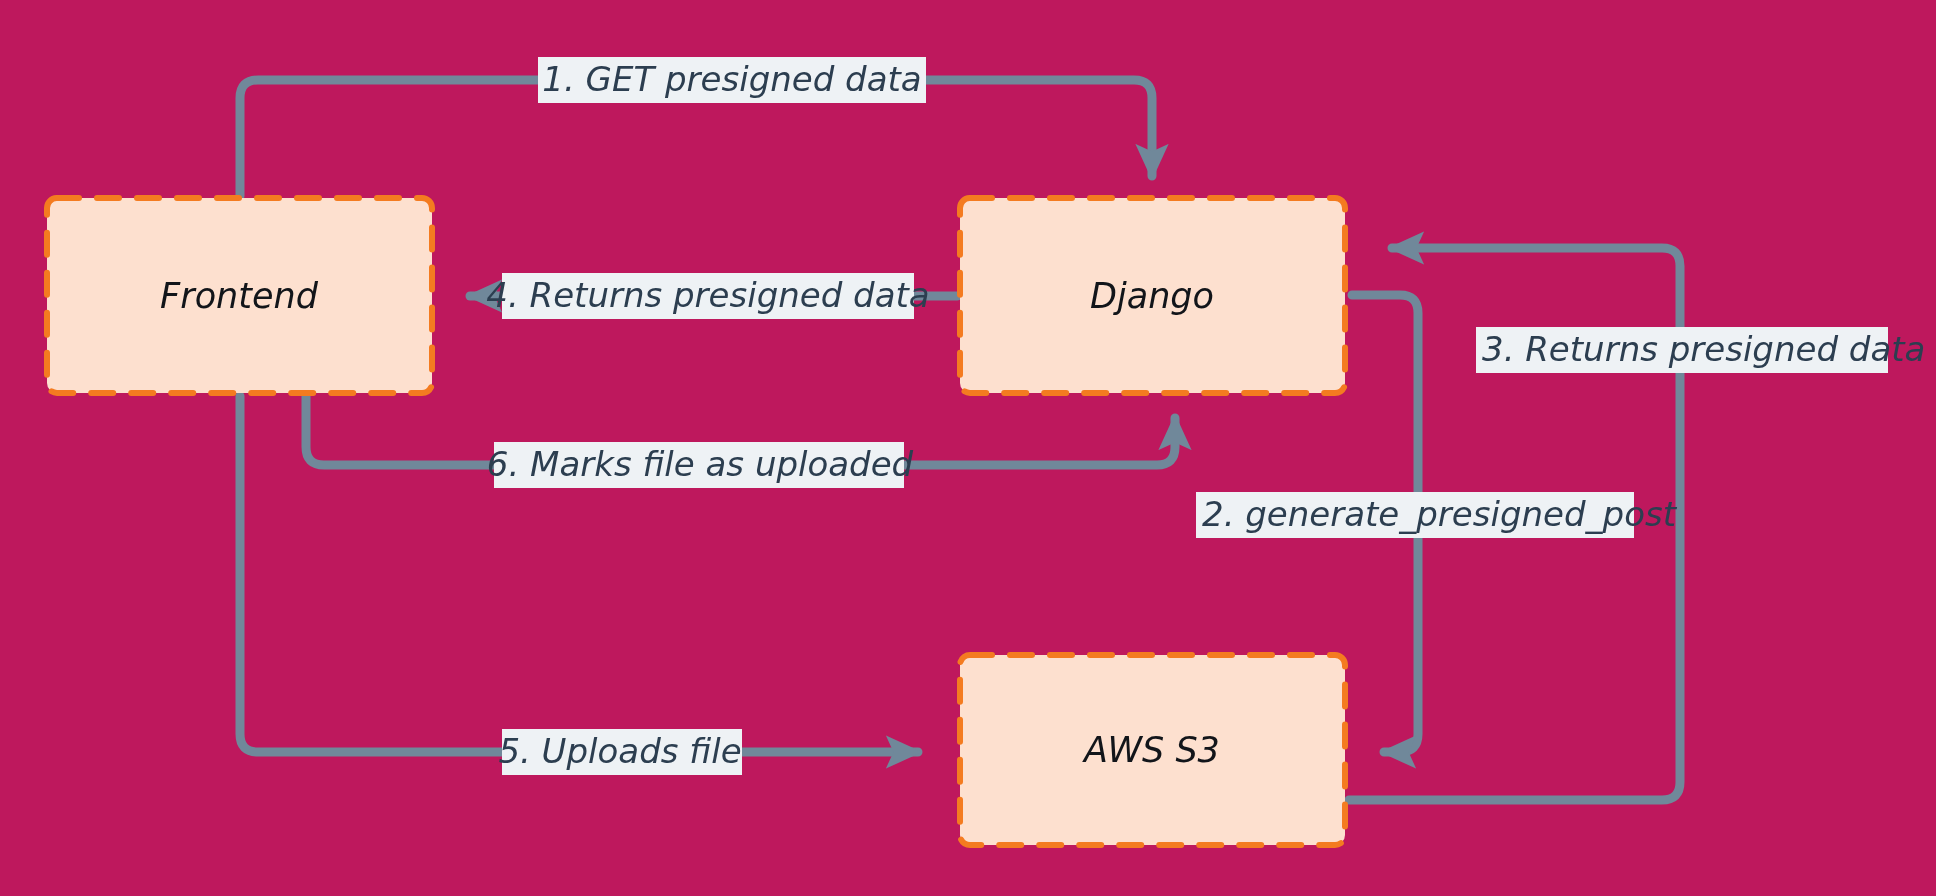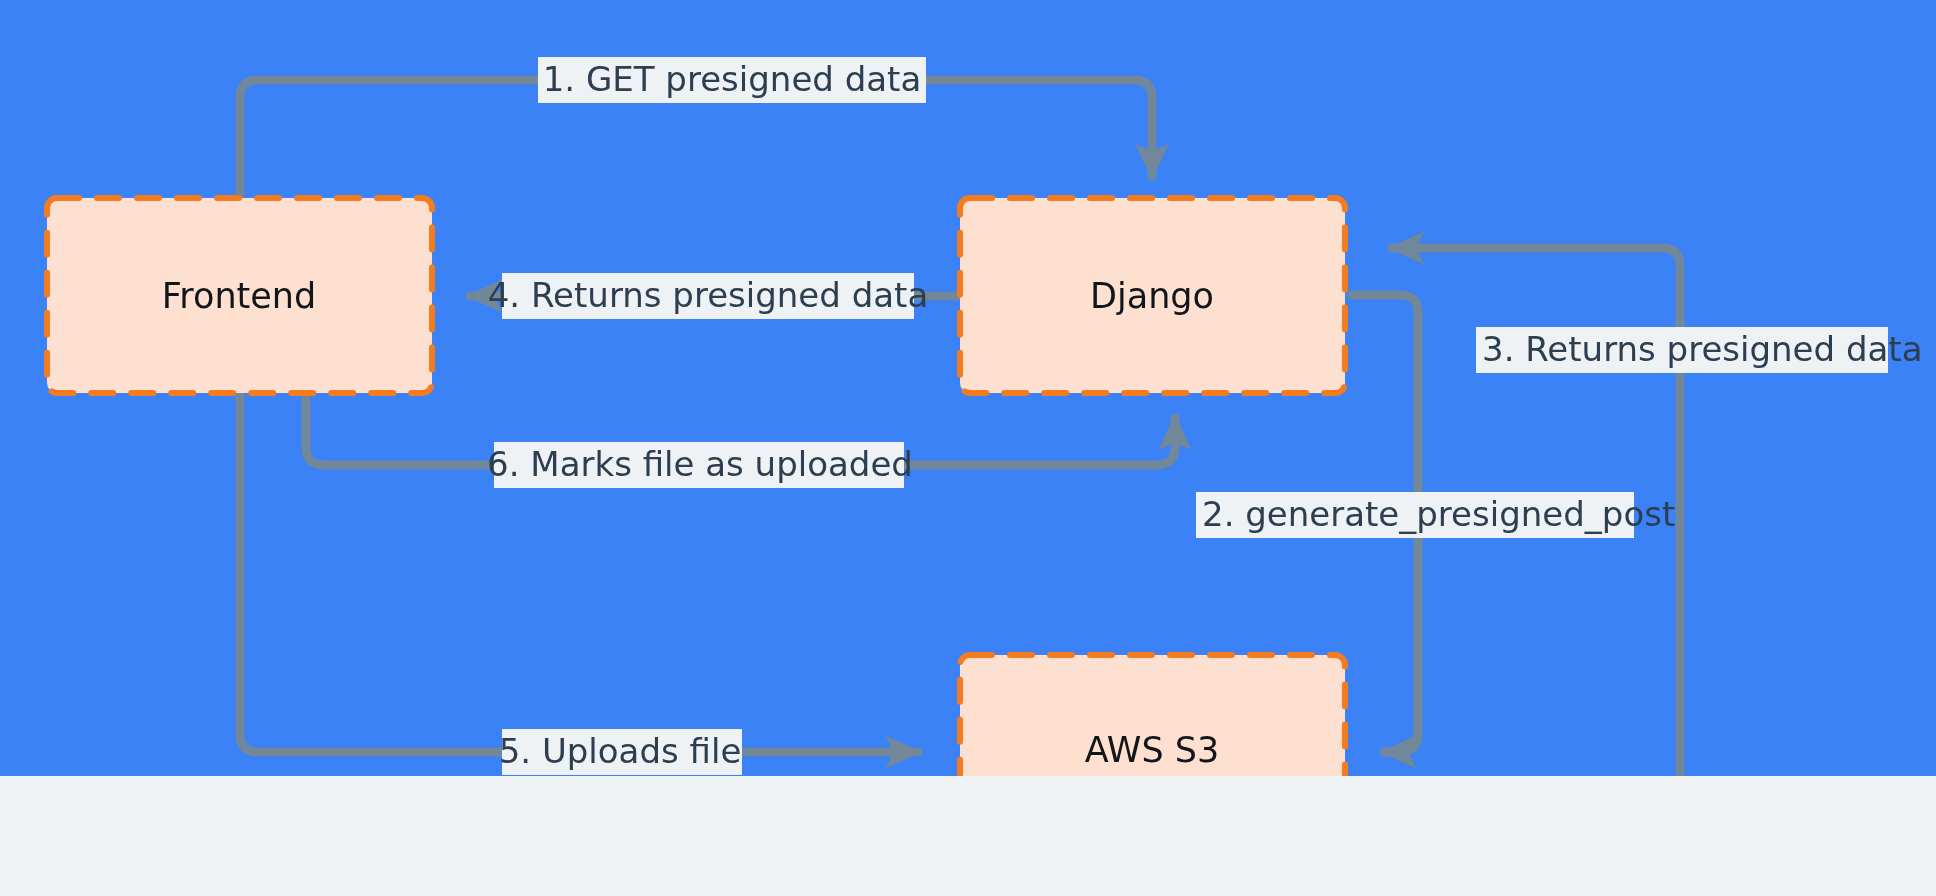--- a/index.html
+++ b/index.html
@@ -7,23 +7,24 @@
     margin: 0;
     padding: 0;
     background: #eef2f5;
   }
   body {
     font-family: "DejaVu Sans", "Liberation Sans", sans-serif;
   }
   #diagram-root {
     position: relative;
     width: 1936px;
-    height: 776px;
-    background: #3b82f6;
+    height: 896px;
+    background: #be185d;
     overflow: hidden;
+    font-style: italic;
   }
   svg.diagram-canvas {
     position: absolute;
     top: 0;
     left: 0;
     width: 1936px;
     height: 896px;
     display: block;
   }
   .node-rect {

